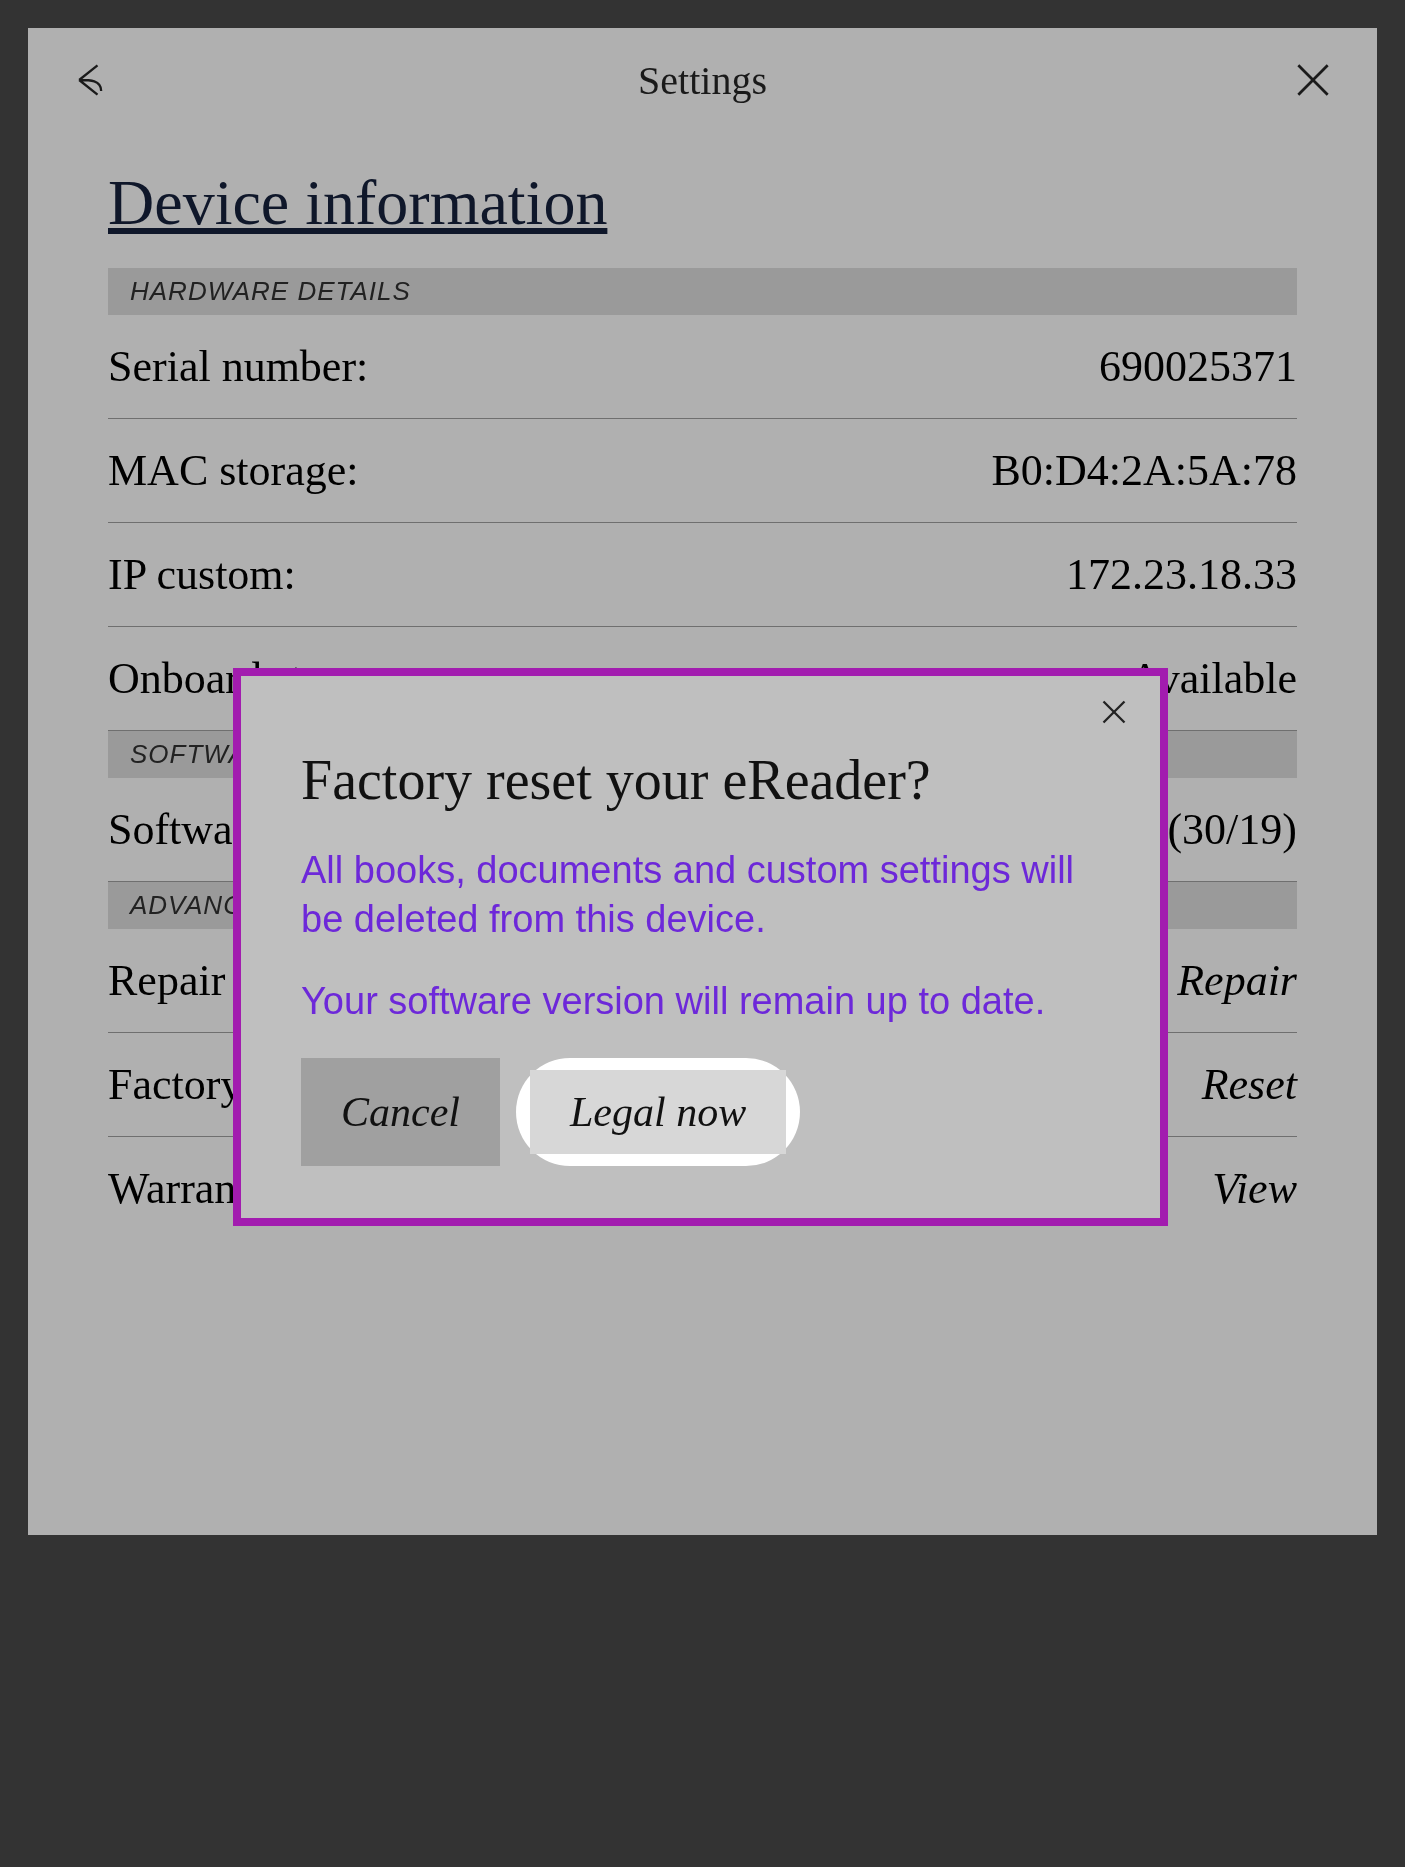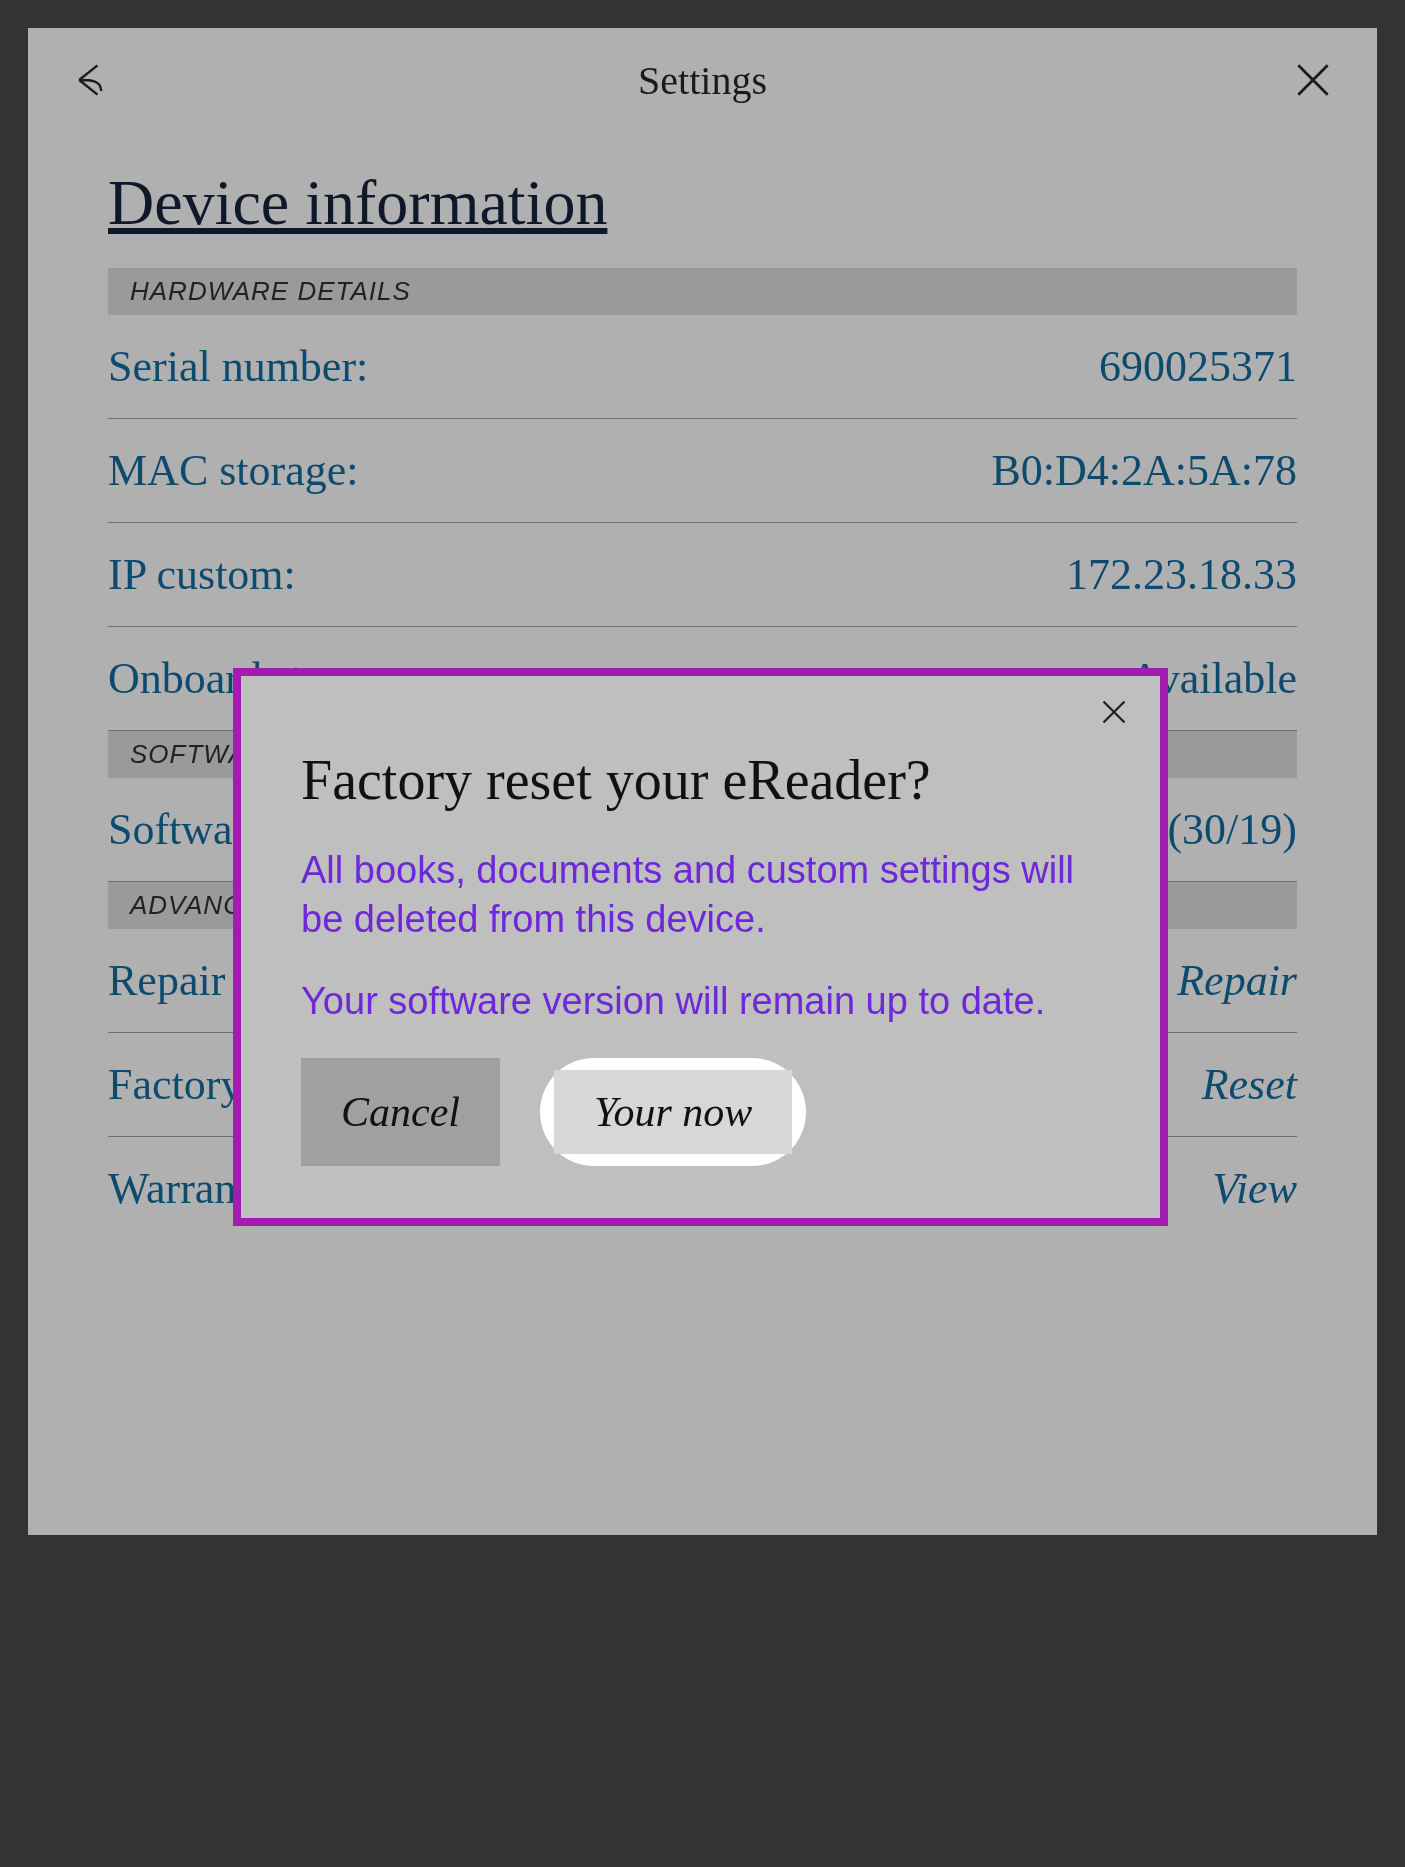--- a/index.html
+++ b/index.html
@@ -66,21 +66,21 @@
     padding: 8px 22px;
     font-style: italic;
   }
   .row {
     display: flex;
     justify-content: space-between;
     align-items: baseline;
     padding: 26px 0 26px 0;
     border-bottom: 1px solid #6f6f6f;
     font-size: 44px;
-    color: #0c4a6e;
+    color: #000000;
   }
   .row .label { font-family: Georgia, serif; }
   .row .value { font-family: Georgia, serif; text-align: right; }
   .row .action { font-style: italic; font-family: Georgia, serif; }
   .modal-backdrop {
     position: absolute;
     inset: 0;
   }
   .modal {
     position: absolute;
@@ -110,21 +110,21 @@
   }
   .modal-text {
     font-family: -apple-system, Helvetica, Arial, sans-serif;
     font-size: 38px;
     color: #6d28d9;
     line-height: 1.3;
     margin-bottom: 32px;
   }
   .modal-buttons {
     display: flex;
-    gap: 40px;
+    gap: 16px;
     margin-top: 10px;
   }
   .btn {
     font-family: Georgia, serif;
     font-style: italic;
     font-size: 42px;
     padding: 18px 40px;
     cursor: pointer;
     border: none;
     color: #111;
@@ -213,20 +213,20 @@
             <line x1="10" y1="10" x2="38" y2="38"></line>
             <line x1="38" y1="10" x2="10" y2="38"></line>
           </svg>
         </div>
         <div class="modal-title">Factory reset your eReader?</div>
         <p class="modal-text">All books, documents and custom settings will be deleted from this device.</p>
         <p class="modal-text">Your software version will remain up to date.</p>
         <div class="modal-buttons">
           <button class="btn btn-cancel">Cancel</button>
           <span class="btn-reset-wrap">
-            <button class="btn btn-reset">Your now</button>
+            <button class="btn btn-reset">Legal now</button>
           </span>
         </div>
       </div>
     </div>
 
   </div>
 </div>
 
 </body></html>

